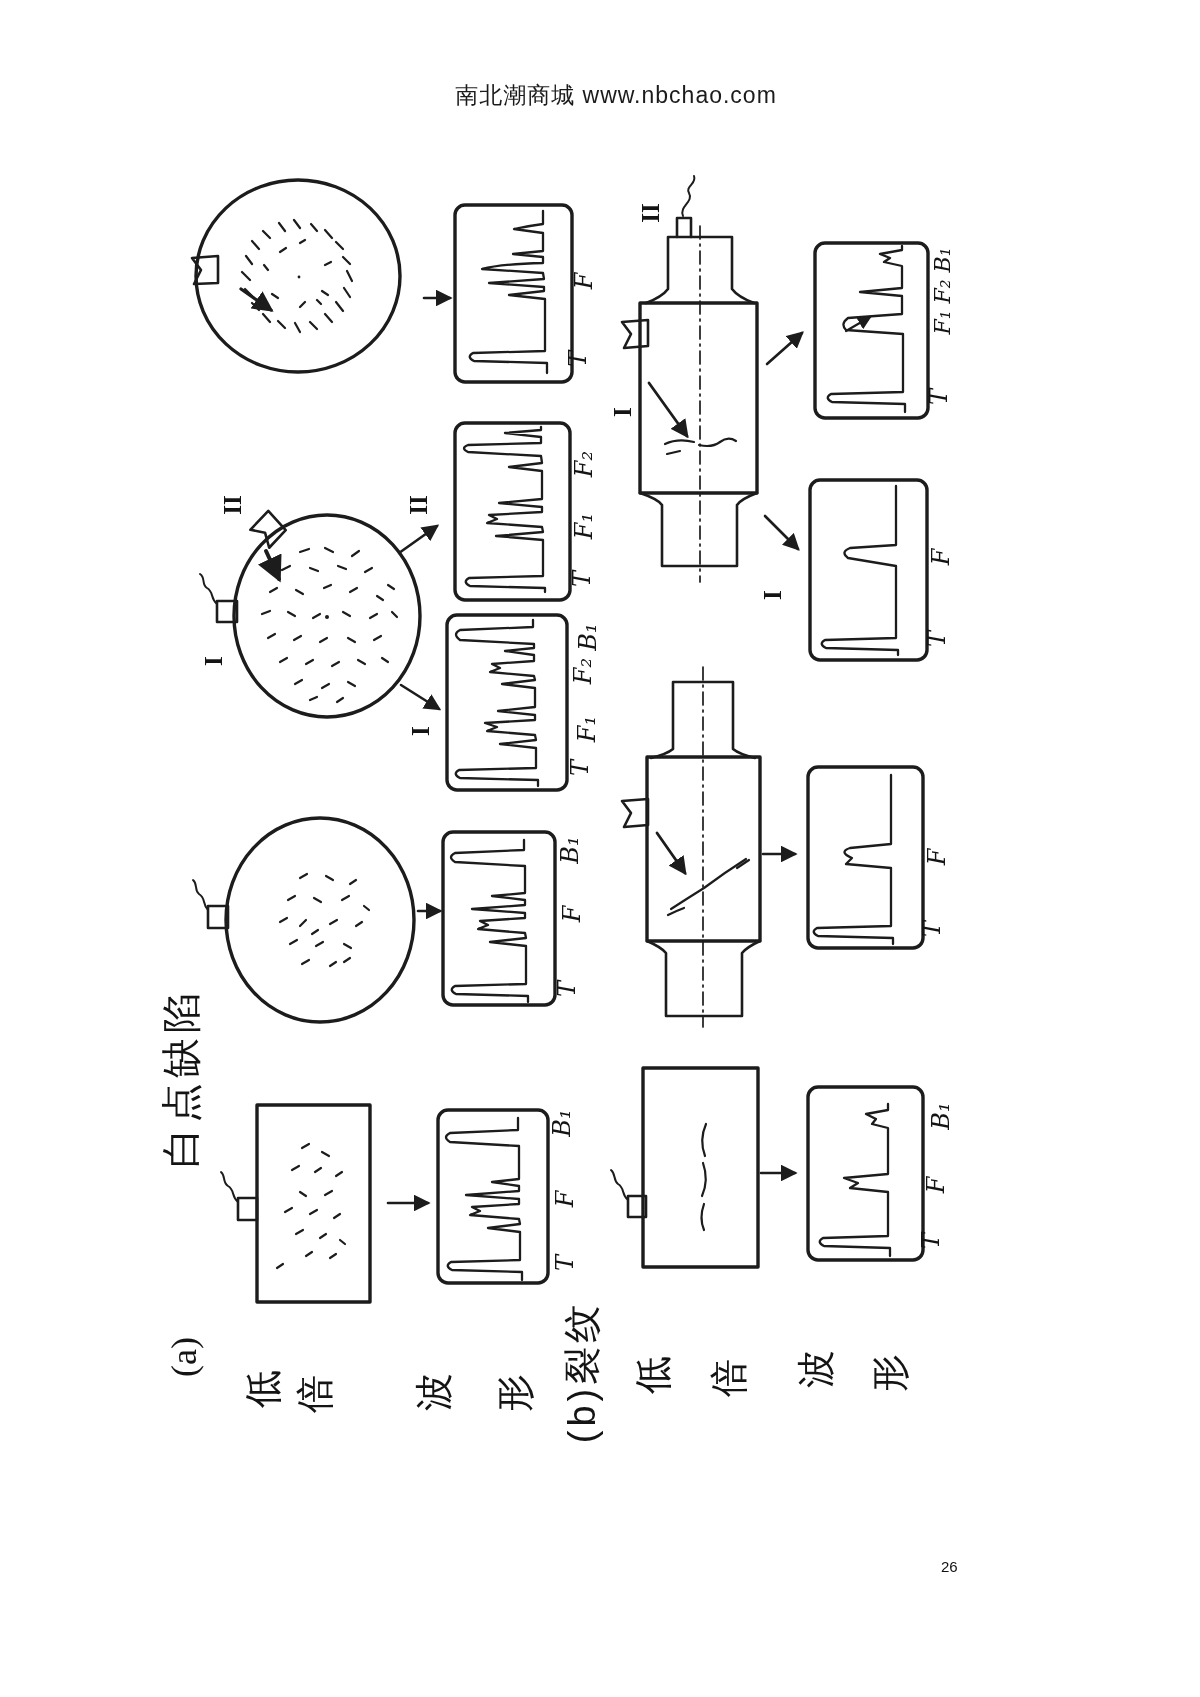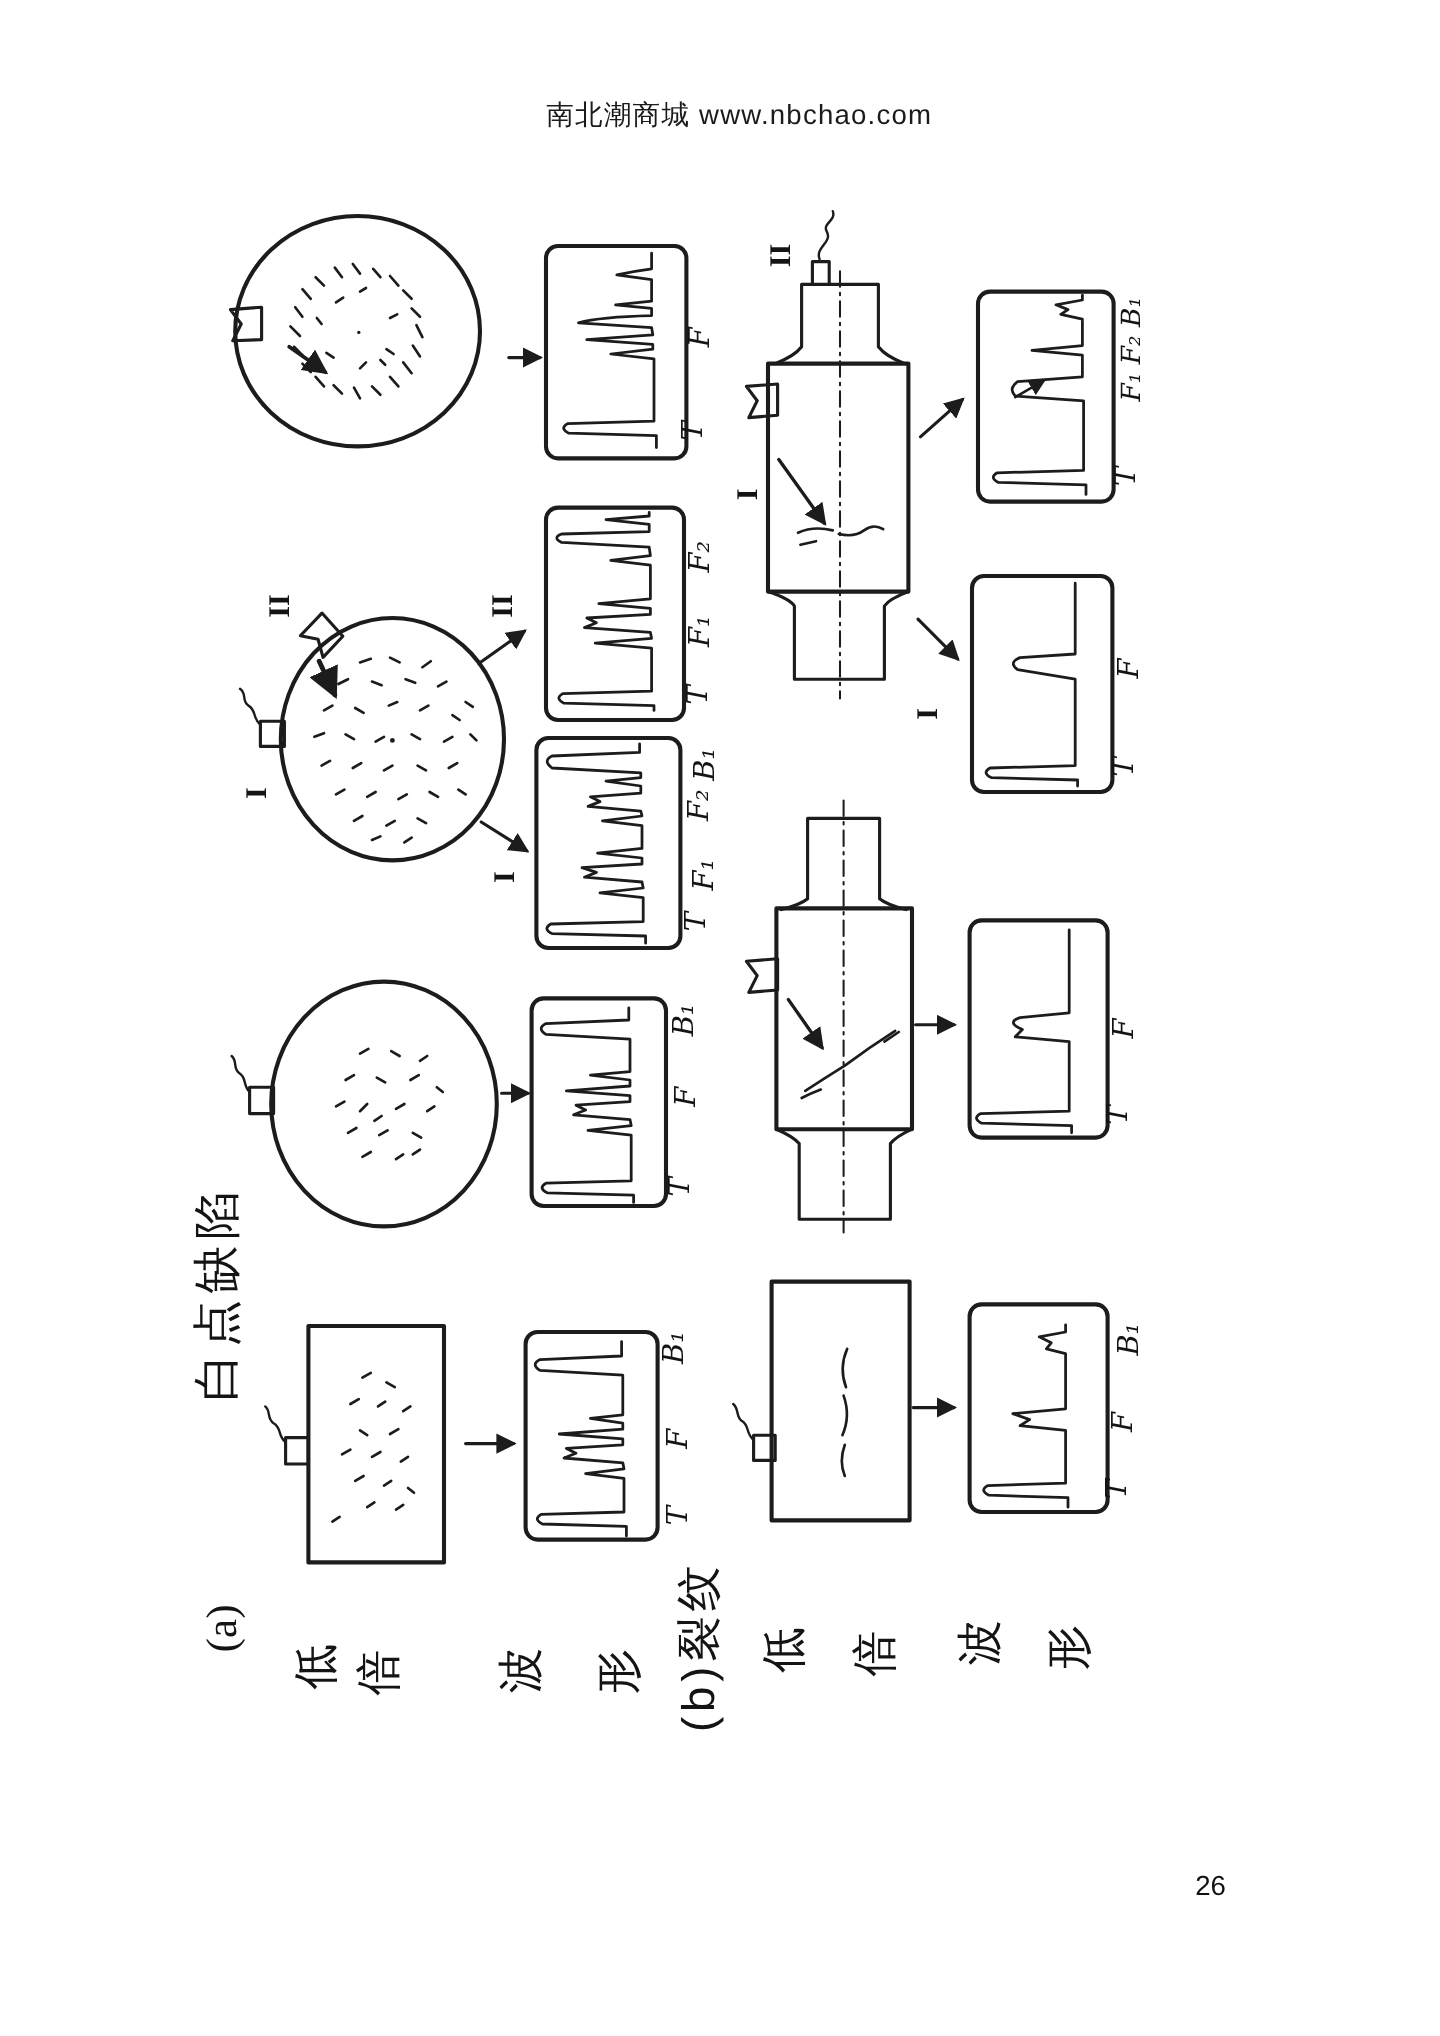--- a/index.html
+++ b/index.html
@@ -1,20 +1,20 @@
 <!DOCTYPE html>
 <html><head>
 <meta charset="utf-8">
 <style>
   html,body{margin:0;padding:0;background:#ffffff;}
   .page{position:relative;width:1200px;height:1697px;background:#ffffff;overflow:hidden;
         font-family:"Liberation Sans",sans-serif;}
   .header{position:absolute;top:80px;left:16px;width:1200px;text-align:center;
           font-size:23px;color:#1b1b1b;letter-spacing:1px;}
-  .pagenum{position:absolute;top:1558px;left:996px;font-size:23px;color:#111;text-align:right;}
+  .pagenum{position:absolute;top:1558px;left:941px;font-size:15px;color:#111;text-align:right;}
   svg{position:absolute;top:0;left:0;}
   .draw{fill:none;stroke:#1c1c1c;stroke-width:2.6;stroke-linecap:round;stroke-linejoin:round;}
   .box{stroke-width:3.4;}
   .wave{stroke-width:2.3;}
   .dash{stroke-width:2.2;}
   .cl{stroke-width:1.7;stroke-dasharray:13 5 2 5;}
   .cable{stroke-width:2;}
   text{fill:#141414;}
   .cn{font-family:"Liberation Sans",sans-serif;font-size:38px;}
   .cnt{font-family:"Liberation Sans",sans-serif;font-size:40px;letter-spacing:5px;}

